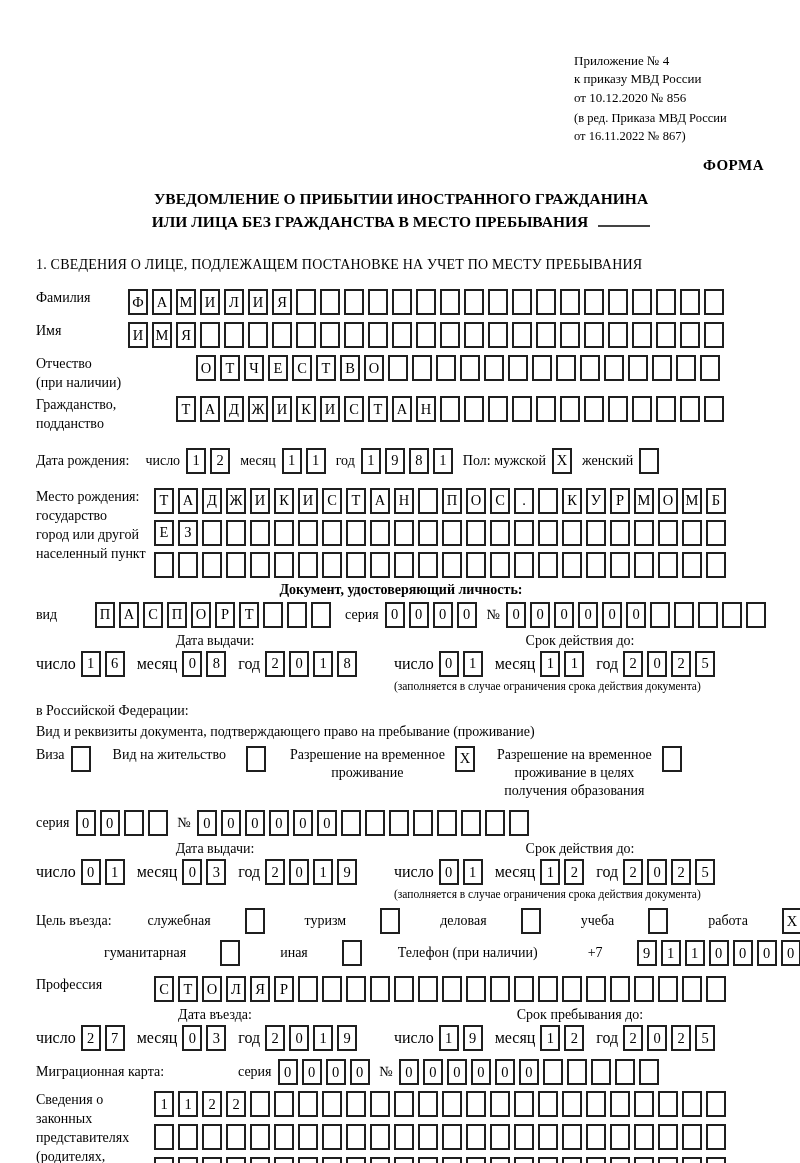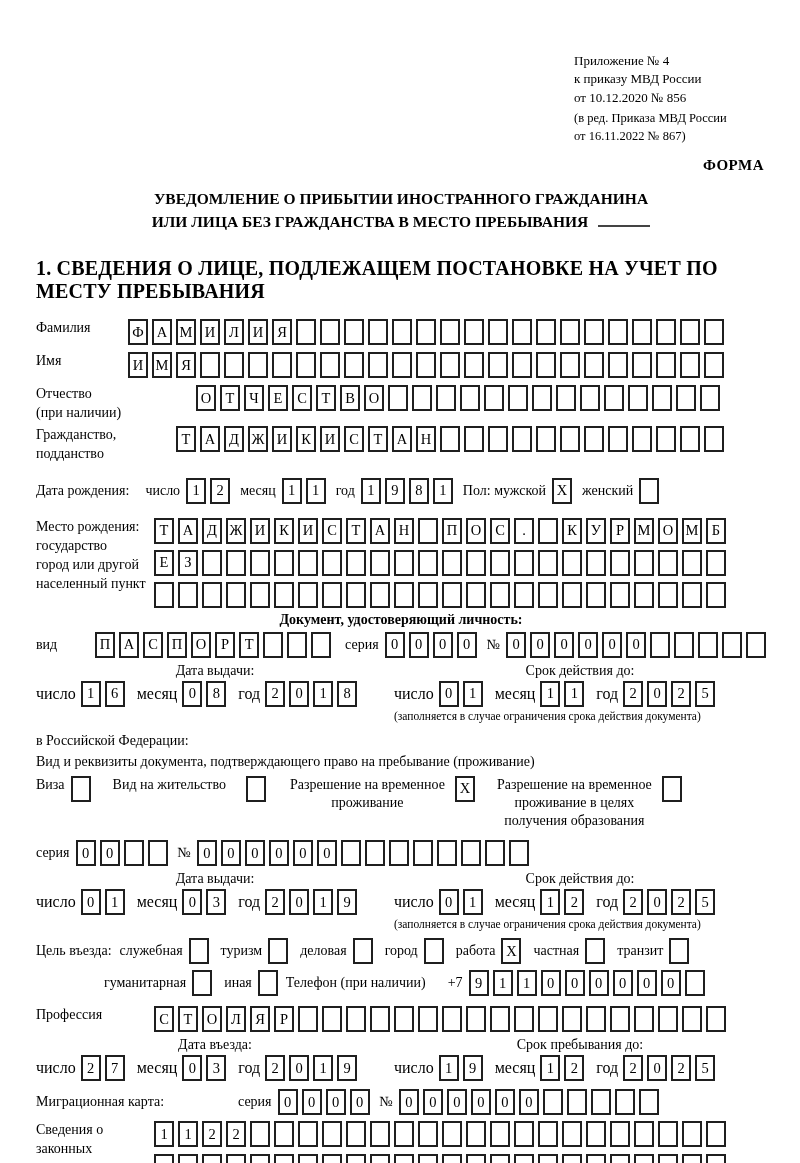--- a/index.html
+++ b/index.html
@@ -13,21 +13,21 @@
 
   
   .hdr-block { margin-left:auto; width:192px; font-size:13px; line-height:1.42;margin-top:24px; }
   .hdr-block .small { font-size:12.5px; margin-top:3px; line-height:1.4; }
   .forma { text-align:right; font-weight:bold; font-size:15px; margin-top:12px; padding-right:2px; letter-spacing:.5px; }
 
   
   .title { text-align:center; font-weight:bold; font-size:15.5px; line-height:1.45; margin-top:14px; }
   .blank-line { display:inline-block; width:52px; border-bottom:2px solid #444; height:12px; margin-left:10px; }
 
-  .sec-h { font-weight:bold; font-size:20px; margin-top:24px; letter-spacing:.2px; }
+  .sec-h { font-weight:normal; font-size:14px; margin-top:24px; letter-spacing:.2px; }
 
   
   .frow { display:flex; align-items:flex-start; font-size:14px; }
   .flabel { flex:none; line-height:1.35; white-space:pre-line; }
   .cells { display:flex; gap:4px; flex:none; }
   .cell {
     width:20px; height:26px; flex:none;
     border:2px solid #1f1f1f;
     display:flex; align-items:center; justify-content:center;
     font-size:14.5px; background:#fff;
@@ -55,21 +55,21 @@
   .dgroup .dline .lbl.first { margin-left:0; }
   .dg-left { width:358px; }
   .dg-right { flex:1; }
   .note { font-size:11.5px; margin-top:3px; white-space:nowrap; }
 
   .perm-row { display:flex; align-items:flex-start; margin-top:4px; font-size:14px; }
   .perm-item { display:flex; align-items:flex-start; }
   .perm-item .plabel { white-space:pre-line; text-align:center; line-height:1.3; }
   .perm-item .cells { margin-left:10px; margin-top:0; }
 
-  .purpose-line { display:flex; align-items:center; font-size:14px; }
+  .purpose-line { display:flex; align-items:center; font-size:14px;gap:28px; }
   .purpose-line .lbl { margin:0 6px 0 12px; white-space:nowrap; }
   .purpose-line .lbl.first { margin-left:0; }
 
   .legal-note { font-size:12.5px; margin-top:8px; text-align:center; }
 </style>
 </head>
 <body>
 
 <div class="page">
 
@@ -532,21 +532,21 @@
         <span class="cell"></span>
       </span>
     <span class="lbl">туризм</span>
     <span class="cells">
         <span class="cell"></span>
       </span>
     <span class="lbl">деловая</span>
     <span class="cells">
         <span class="cell"></span>
       </span>
-    <span class="lbl">город</span>
+    <span class="lbl">учеба</span>
     <span class="cells">
         <span class="cell"></span>
       </span>
     <span class="lbl">работа</span>
     <span class="cells">
         <span class="cell">X</span>
       </span>
     <span class="lbl">частная</span>
     <span class="cells">
         <span class="cell"></span>

